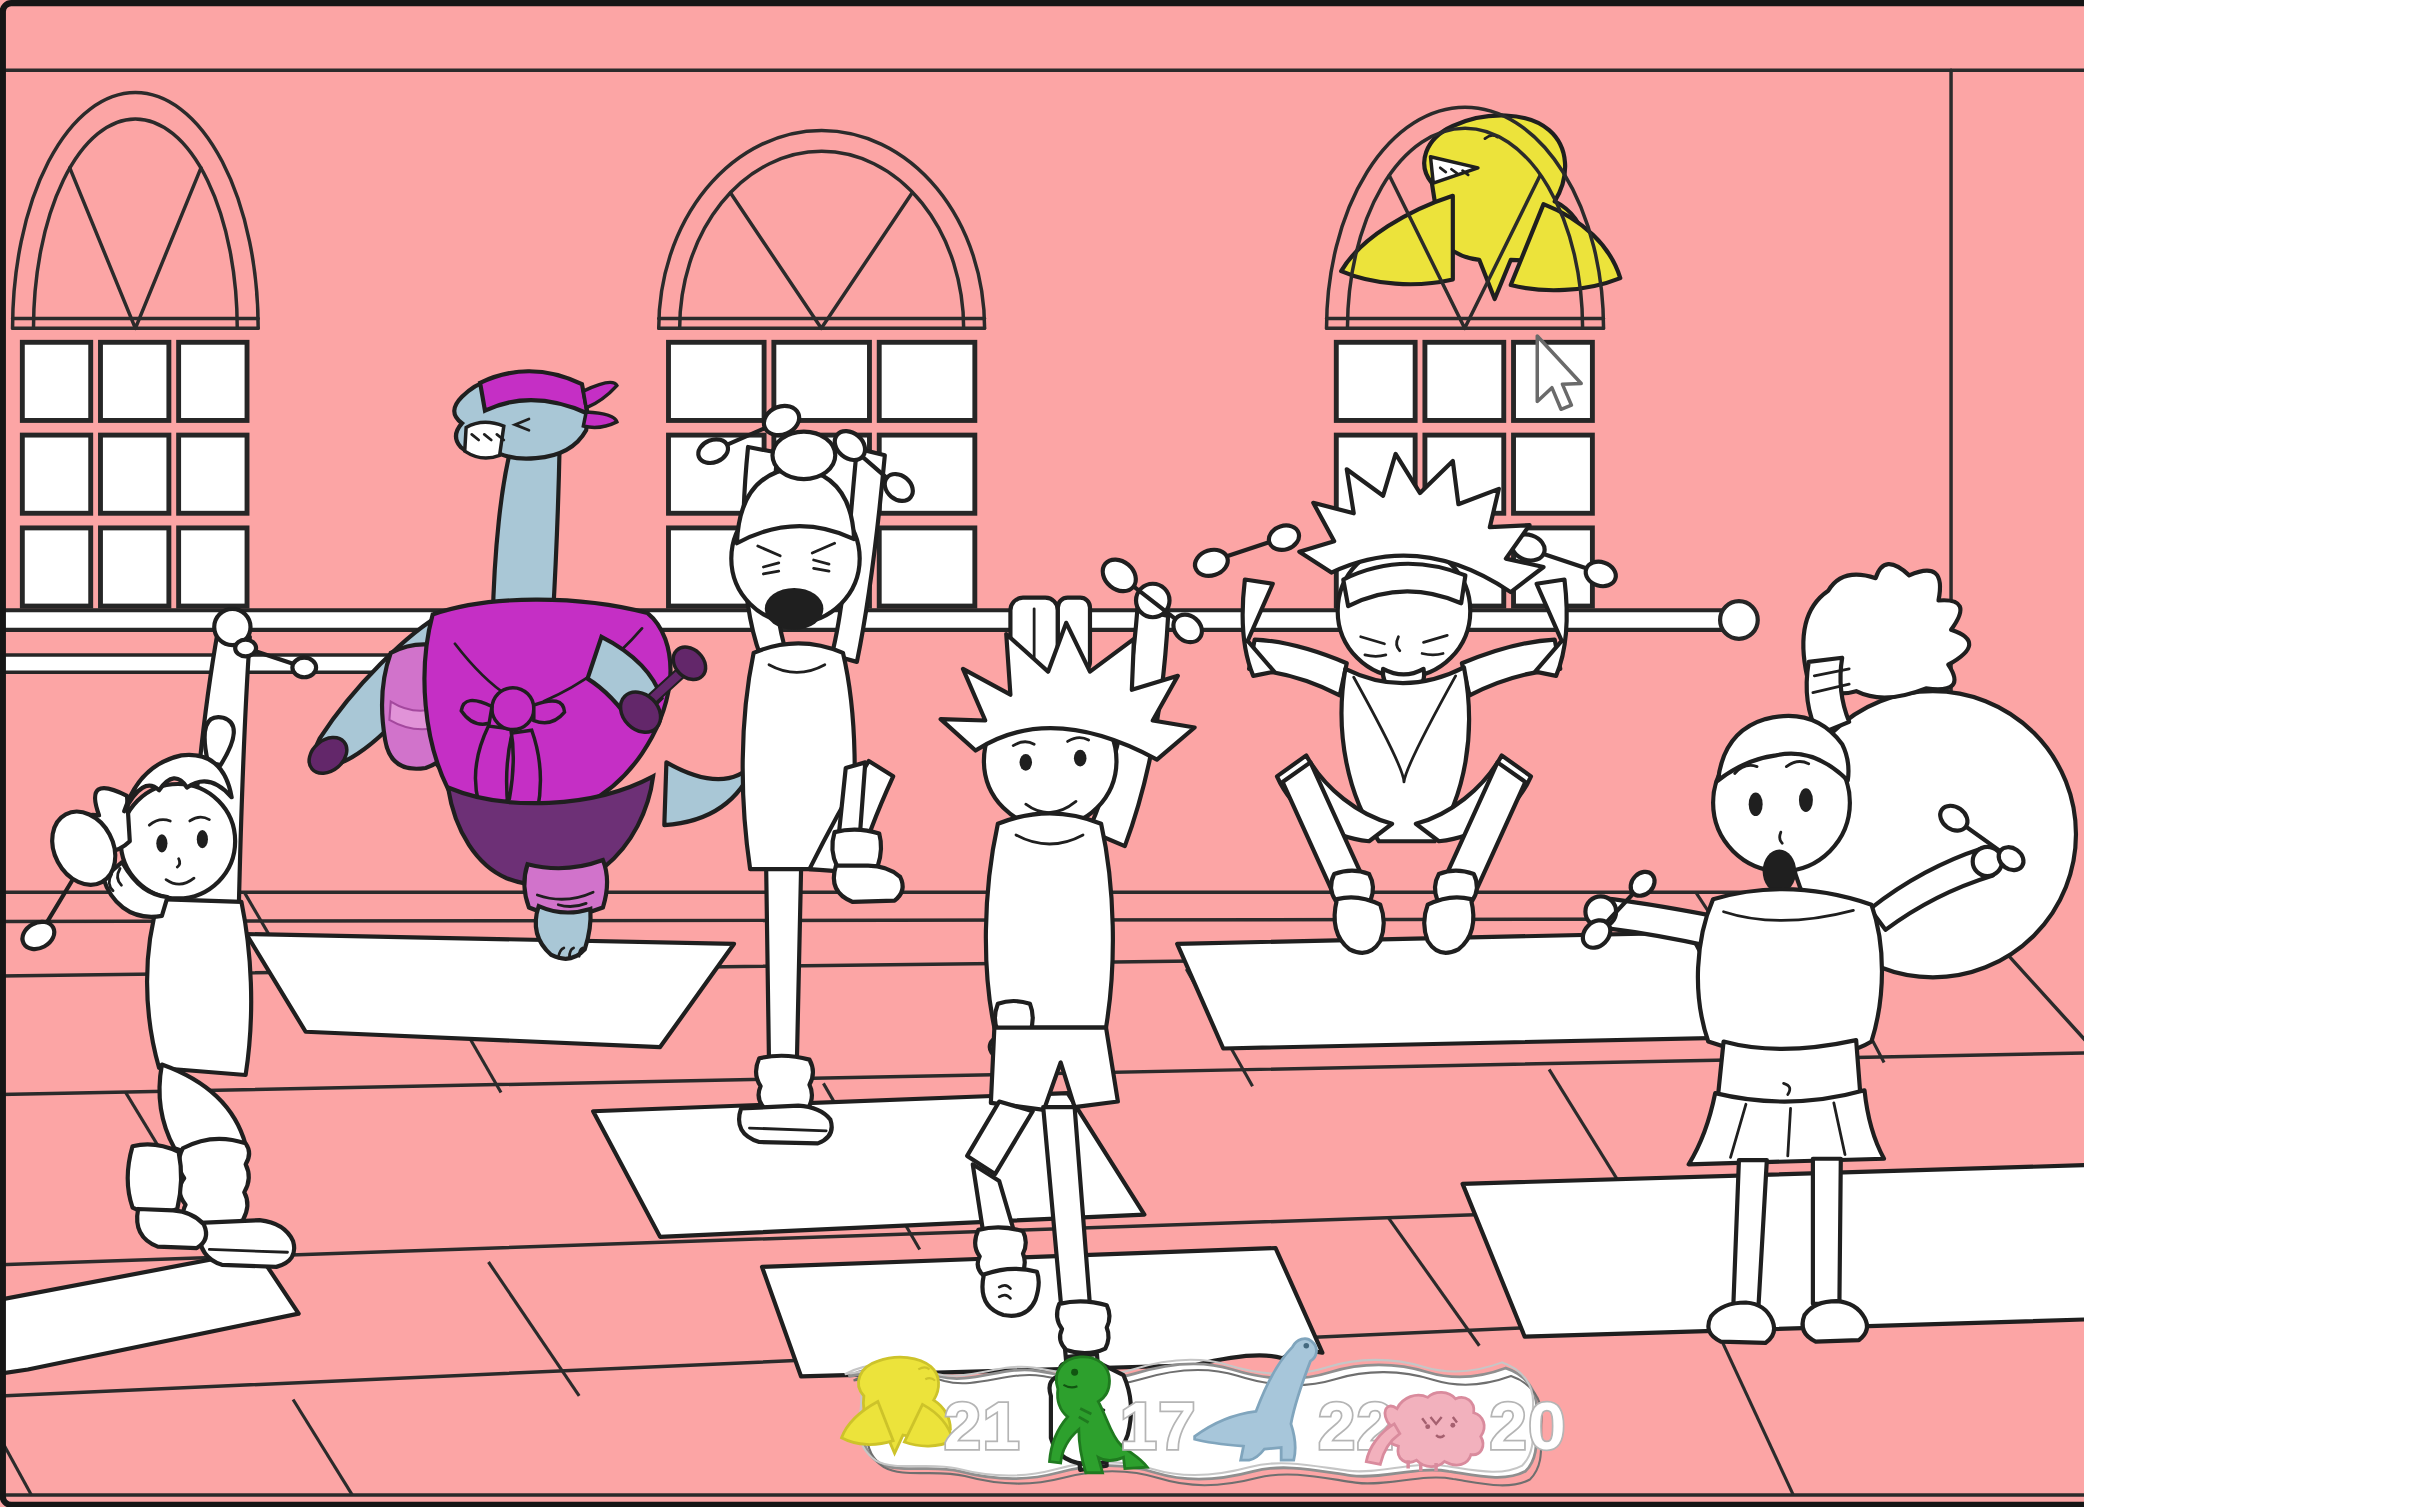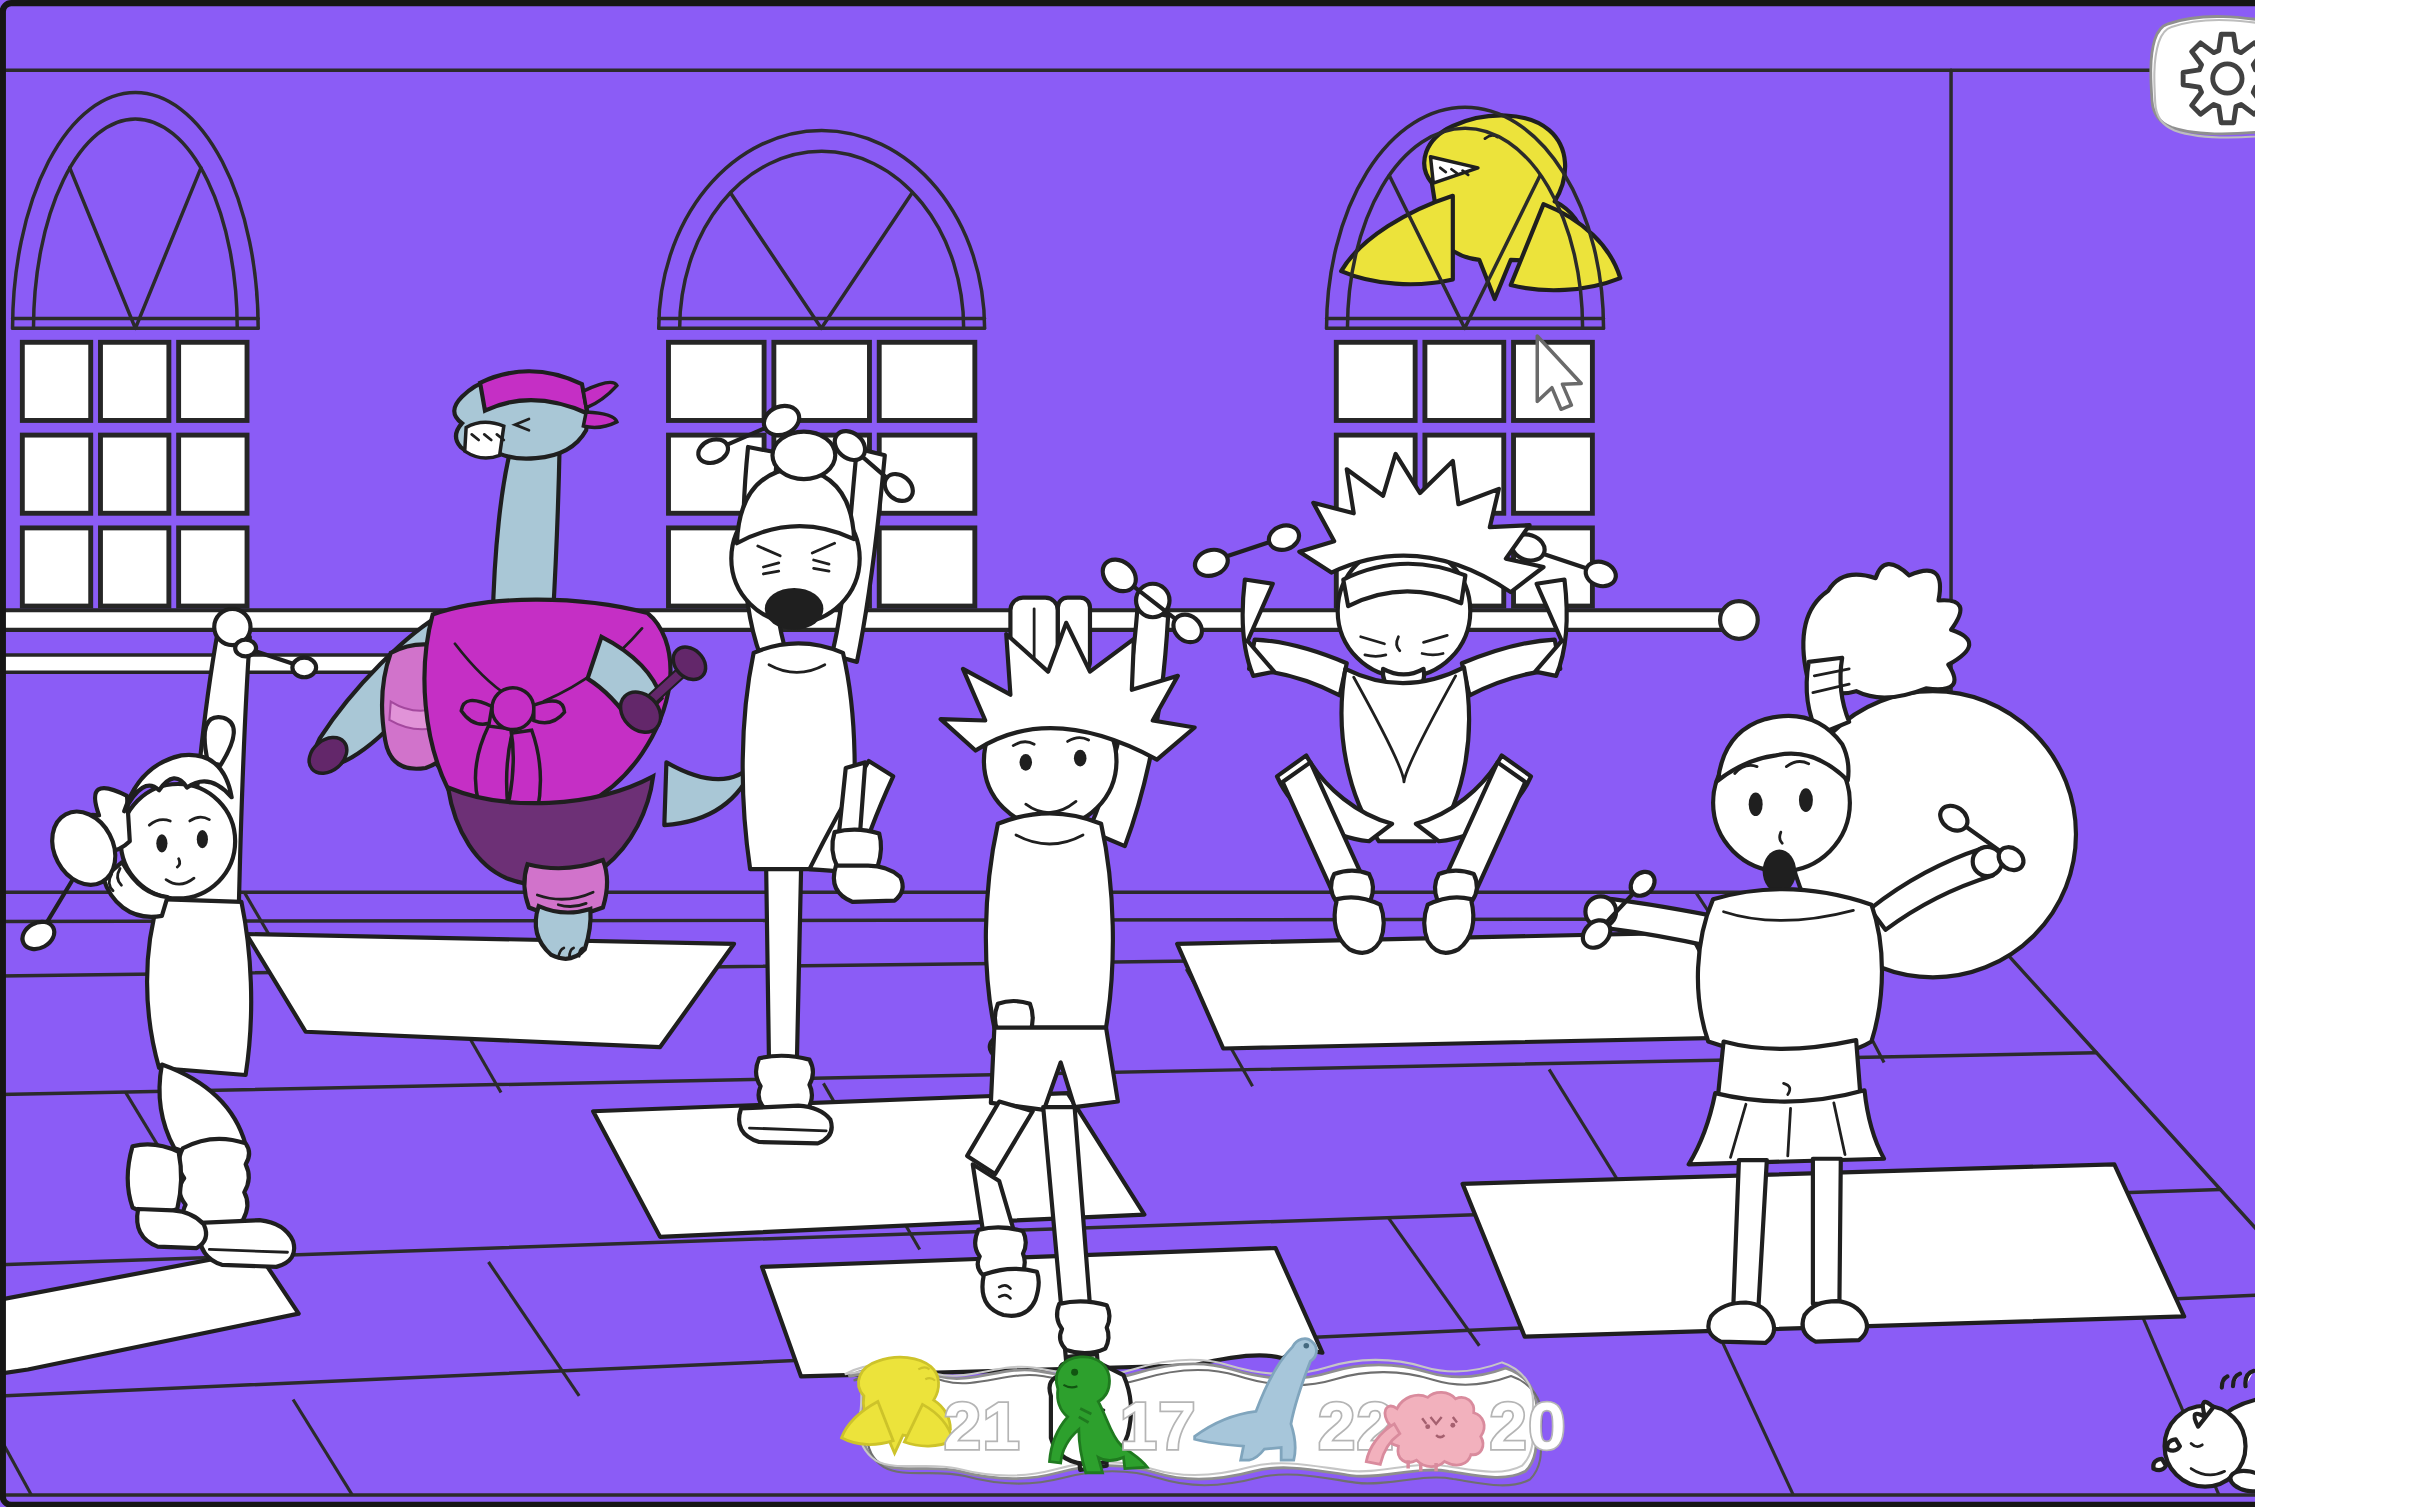--- a/index.html
+++ b/index.html
@@ -1,16 +1,16 @@
 <!DOCTYPE html>
 <html style="font-size:11px"><head>
 <meta charset="utf-8">
 <style>
   html,body{margin:0;padding:0;background:#fff;}
-  .stage{position:relative;width:2255px;height:1508px;overflow:hidden;background:#8b5cf6;}
+  .stage{position:relative;width:2084px;height:1508px;overflow:hidden;background:#fca5a5;}
   svg{display:block;position:absolute;left:0;top:0;}
   .ln{fill:none;stroke:#2b2b2b;stroke-width:5;stroke-linecap:round;}
   .fig{fill:#ffffff;stroke:#1f1f1f;stroke-width:6;stroke-linejoin:round;stroke-linecap:round;}
   .thin{fill:none;stroke:#1f1f1f;stroke-width:4;stroke-linecap:round;}
   .dark{fill:#1f1f1f;stroke:none;}
   .pane{fill:#ffffff;stroke:#262626;stroke-width:7;}
   .count{font-family:"Liberation Sans","DejaVu Sans",sans-serif;font-weight:bold;font-size:96px;
          fill:#ffffff;stroke:#b5b5b5;stroke-width:5;paint-order:stroke fill;letter-spacing:2px;}
 </style>
 </head>

